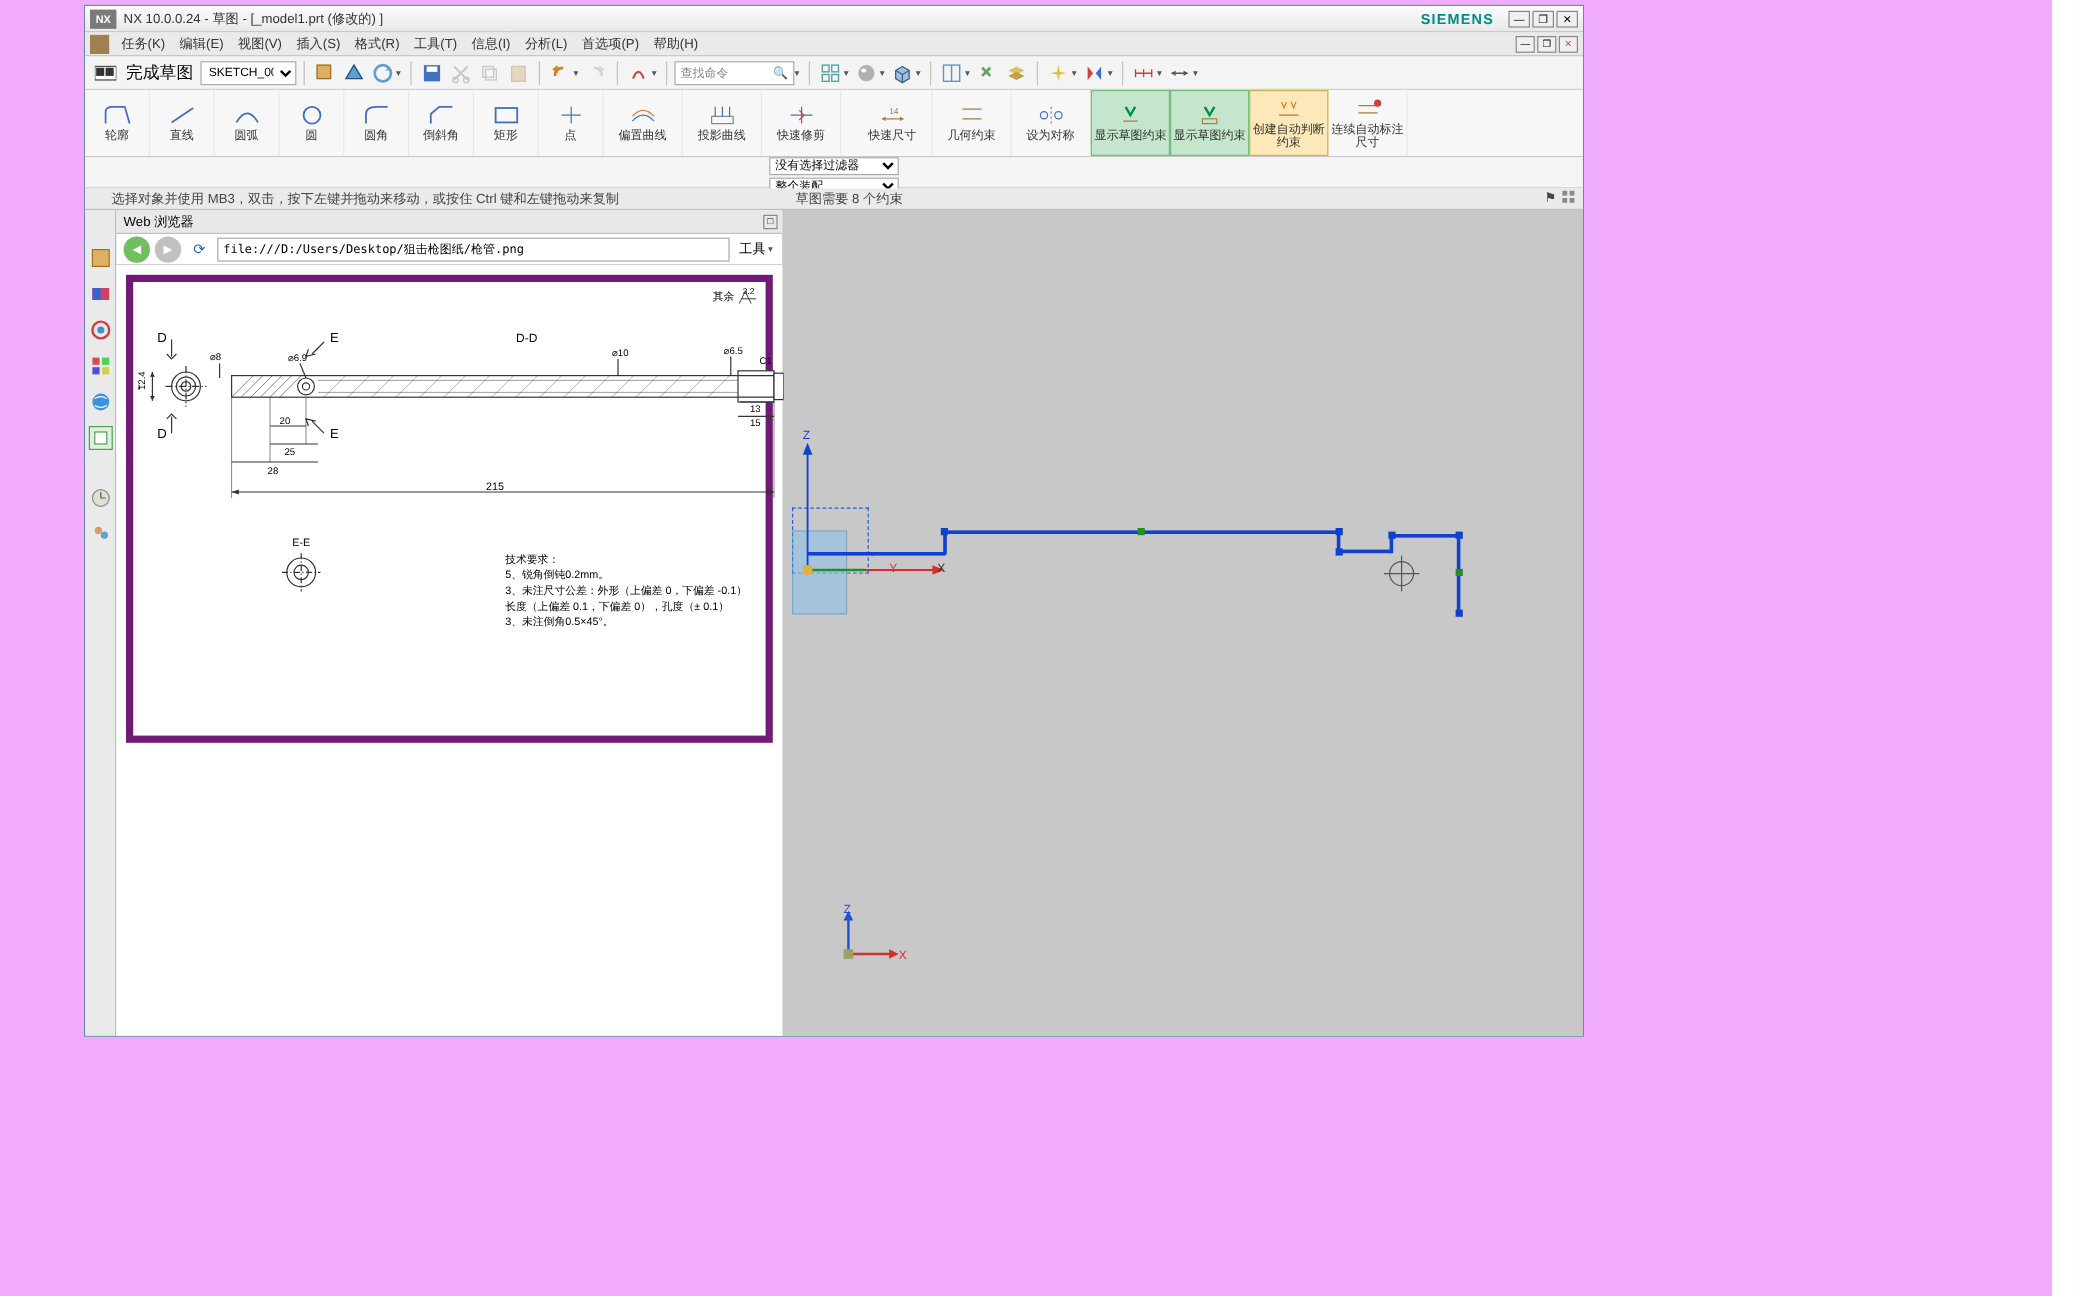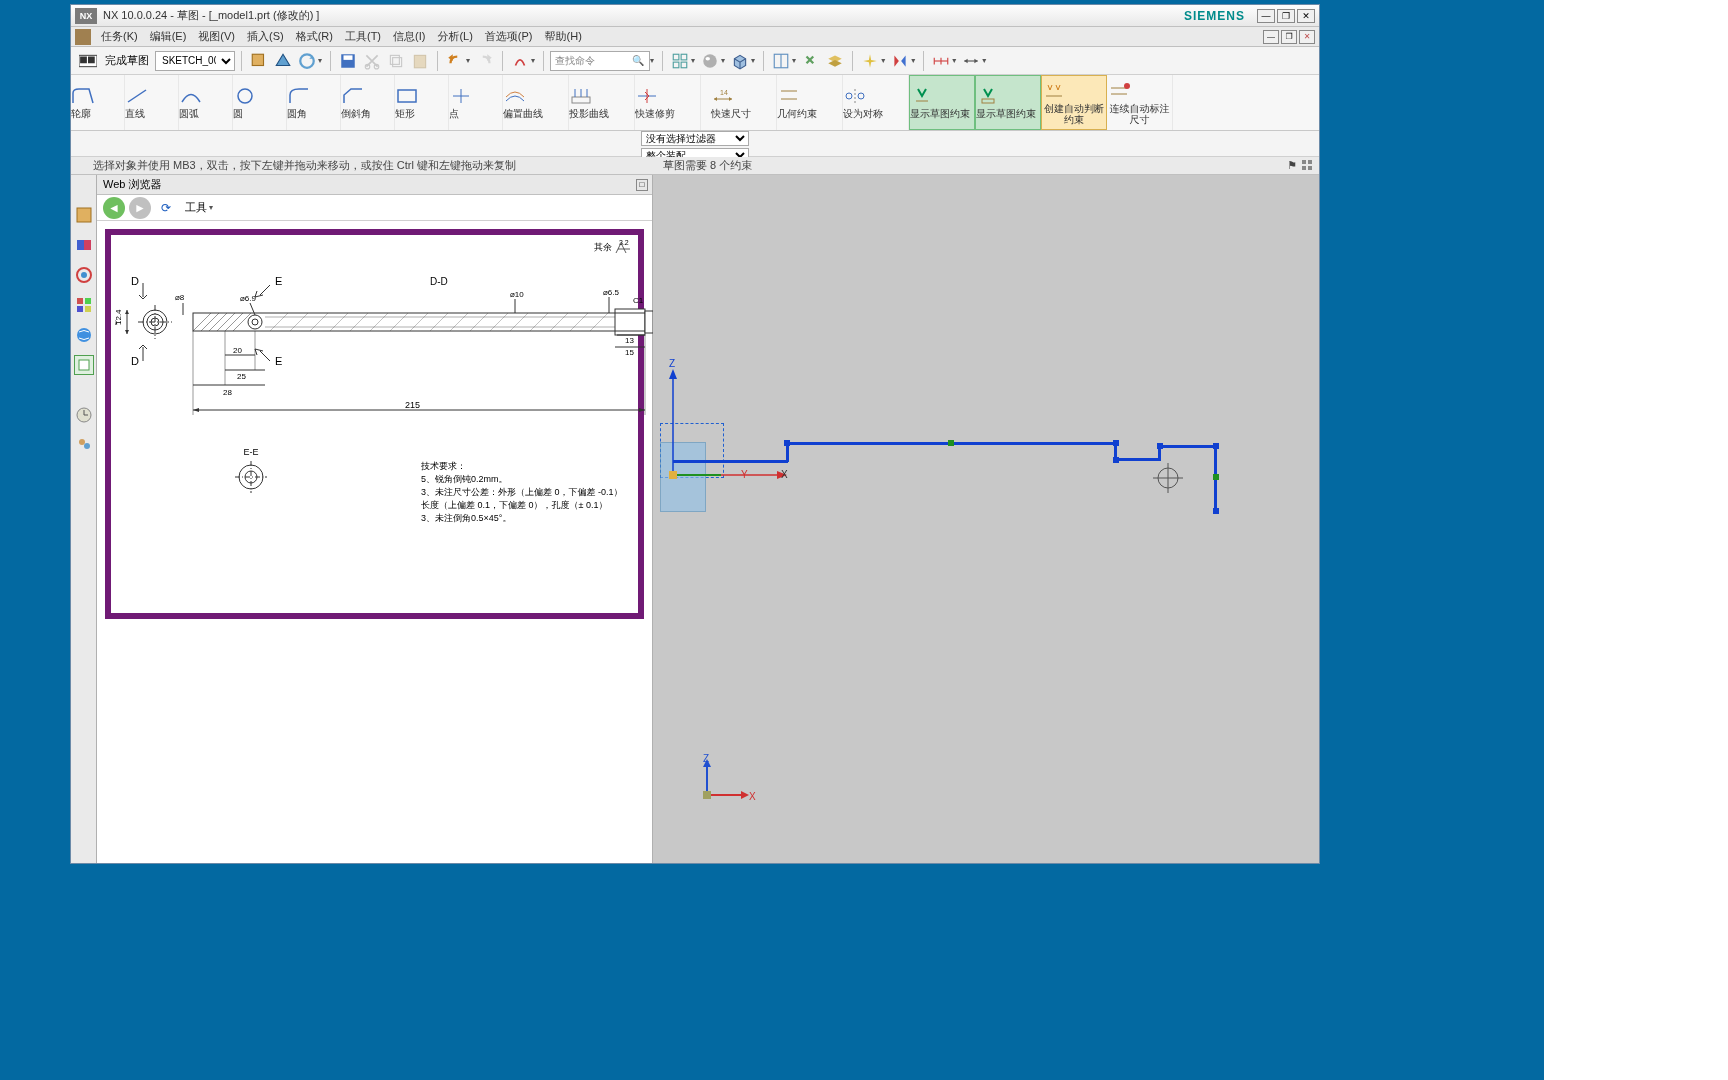--- a/index.html
+++ b/index.html
@@ -1,46 +1,46 @@
 <!DOCTYPE html>
 <html><head>
 <meta charset="utf-8">
 <style>
 * { margin: 0; padding: 0; box-sizing: border-box; font-family: "Microsoft YaHei", Arial, sans-serif; }
 body { background: #fff; width: 1728px; height: 1080px; overflow: hidden; font-size: 12px; }
-.outer-frame { position: absolute; top: 0; left: 0; width: 1544px; height: 1080px; background: #0369a1; }
+.outer-frame { position: absolute; top: 0; left: 0; width: 1710px; height: 1080px; background: #f0abfc; }
 .app-window { position: absolute; top: 4px; left: 70px; width: 1250px; height: 860px; background: #f0f0f0; border: 1px solid #6b8aa8; display: flex; flex-direction: column; }
 
 
 .titlebar { height: 22px; background: linear-gradient(#fdfdfd, #e8e8e8); display: flex; align-items: center; padding: 0 4px; border-bottom: 1px solid #c0c0c0; }
 .titlebar .logo { width: 22px; height: 16px; background: #7a7a7a; color: #fff; font-size: 9px; font-weight: bold; display: flex; align-items: center; justify-content: center; margin-right: 6px; }
 .titlebar .title { font-size: 11px; color: #333; flex: 0 0 auto; }
 .titlebar .spacer { flex: 1; }
 .titlebar .brand { color: #008b8b; font-weight: bold; letter-spacing: 1px; font-size: 12px; margin-right: 10px; }
 .win-btn { width: 18px; height: 14px; border: 1px solid #888; background: #f0f0f0; margin-left: 2px; display: flex; align-items: center; justify-content: center; font-size: 9px; cursor: pointer; }
 
 
 .menubar { height: 20px; background: #eaeaea; display: flex; align-items: center; padding: 0 4px; border-bottom: 1px solid #c0c0c0; }
 .menubar .mico { width: 16px; height: 16px; background: #a08050; margin-right: 4px; }
 .menubar .mitem { padding: 2px 6px; font-size: 11px; color: #333; cursor: pointer; }
 .menubar .wbtn { width: 16px; height: 14px; border: 1px solid #888; margin-left: 2px; font-size: 8px; display: flex; align-items: center; justify-content: center; background: #f0f0f0; }
 
 
 .toolbar1 { height: 28px; background: #f4f4f4; display: flex; align-items: center; padding: 0 6px; border-bottom: 1px solid #d0d0d0; gap: 2px; }
-.tb-label { font-size: 11px; margin: 16px 4px; }
+.tb-label { font-size: 14px; margin: 16px 4px; }
 .tb-select { height: 20px; border: 1px solid #aaa; font-size: 10px; padding: 0 2px; background: #fff; }
 .tb-sep { width: 1px; height: 20px; background: #c0c0c0; margin: 0 4px; }
 .tb-icon { width: 22px; height: 22px; display: flex; align-items: center; justify-content: center; cursor: pointer; }
 .tb-icon svg { width: 18px; height: 18px; }
 .tb-search { flex: 0 0 100px; height: 20px; border: 1px solid #aaa; font-size: 10px; padding: 0 4px; color: #888; display:flex; align-items:center; justify-content:space-between; background:#fff; }
 .tb-drop { font-size: 8px; color: #555; margin-left: -2px; margin-right: 2px; cursor: pointer; }
 
 
 .ribbon { height: 56px; background: #f7f7f7; display: flex; align-items: stretch; border-bottom: 1px solid #c8c8c8; }
-.rib-btn { width: 54px; display: flex; flex-direction: column; align-items: flex-start; justify-content: center; cursor: pointer; border-right: 1px solid #e8e8e8; padding: 2px 0; }
+.rib-btn { width: 54px; display: flex; flex-direction: column; align-items: center; justify-content: center; cursor: pointer; border-right: 1px solid #e8e8e8; padding: 2px 0; }
 .rib-btn.wide { width: 66px; }
 .rib-btn.active { background: #c5e5cc; border: 1px solid #6fbf7f; }
 .rib-btn.active2 { background: #fce8b8; border: 1px solid #d8b050; }
 .rib-icon { width: 24px; height: 20px; display: flex; align-items: center; justify-content: center; }
 .rib-label { font-size: 10px; color: #333; margin-top: 2px; text-align: center; line-height: 11px; }
 
 
 .toolbar2 { height: 26px; background: #f4f4f4; display: flex; align-items: center; padding: 0 6px; border-bottom: 1px solid #d0d0d0; gap: 2px; flex-direction: column; }
 .tb2-select { height: 20px; border: 1px solid #aaa; font-size: 10px; background: #fff; }
 .tb2-ico { width: 20px; height: 20px; display: flex; align-items: center; justify-content: center; cursor: pointer; }
@@ -608,20 +608,21 @@
 
     <div class="left-panel">
       <div class="panel-header">
         <span class="title">Web 浏览器</span>
         <span class="maxbtn">□</span>
       </div>
       <div class="browser-bar">
         <div class="nav-btn back">◄</div>
         <div class="nav-btn fwd">►</div>
         <div class="nav-btn refresh">⟳</div>
+        <input class="url-input" value="file:///D:/Users/Desktop/狙击枪图纸/枪管.png" style="">
         <span class="tools-label">工具</span>
         <span class="tb-drop">▾</span>
       </div>
       <div class="drawing-view">
         <div class="drawing-frame">
 
           <div style="position:absolute; right:6px; top:4px; font-size:9px; display:flex; align-items:center; gap:2px;">
             <span>其余</span>
             <svg width="18" height="16">
                   <text x="5" y="6" font-size="7">3.2</text>

